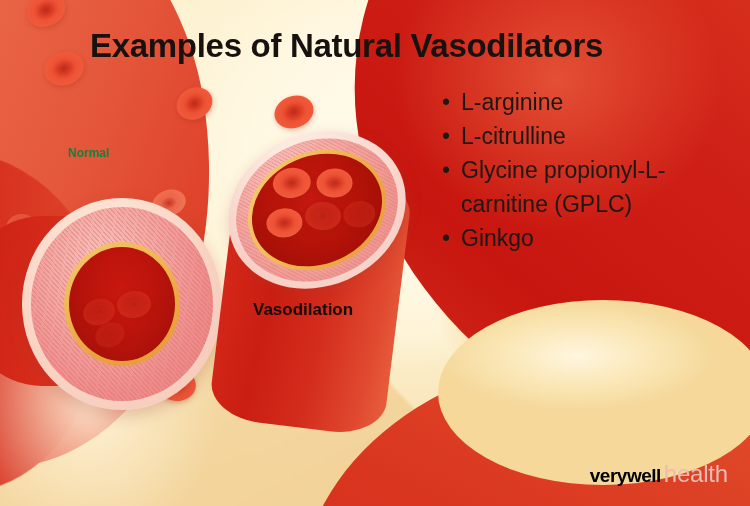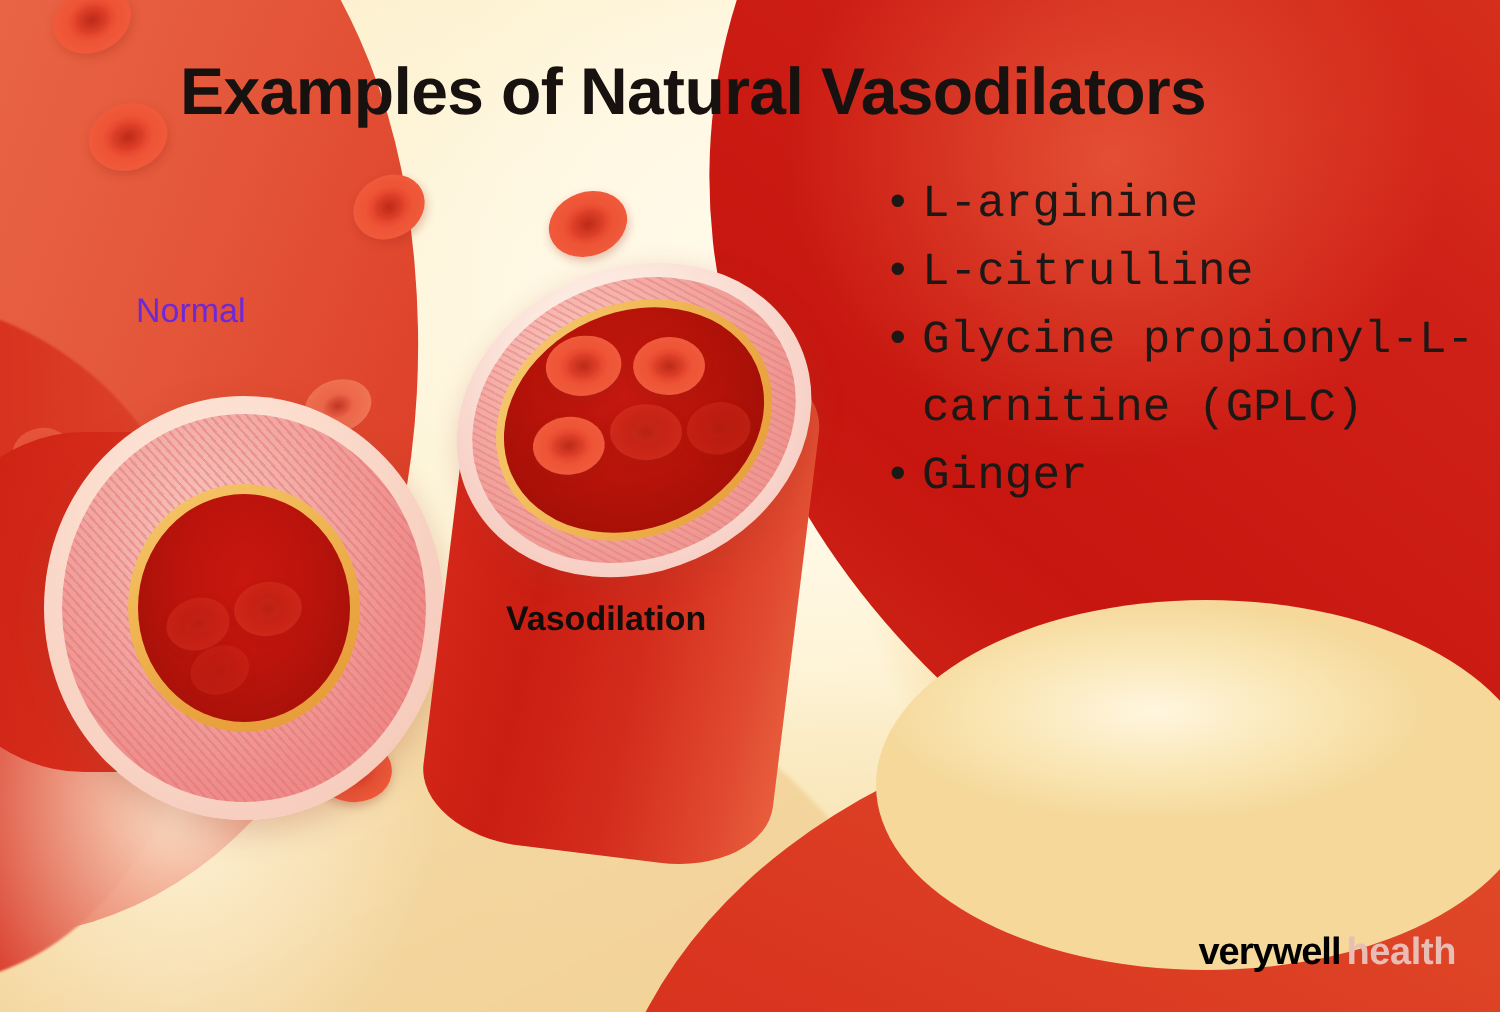--- a/index.html
+++ b/index.html
@@ -223,23 +223,23 @@
     left:90px; top:27px;
     font-size:33px;
     font-weight:bold;
     color:#17120F;
     letter-spacing:-.3px;
     white-space:nowrap;
   }
   .label-normal{
     position:absolute;
     left:68px; top:146px;
-    font-size:17px;
-    font-weight:normal;
-    color:#6d28d9;
+    font-size:12px;
+    font-weight:bold;
+    color:#15803d;
   }
   .label-vaso{
     position:absolute;
     left:253px; top:300px;
     font-size:17px;
     font-weight:bold;
     color:#120C0A;
   }
   .bullet-list{
     position:absolute;
@@ -247,21 +247,20 @@
     width:300px;
     list-style:none;
     margin:0; padding:0;
   }
   .bullet-list li{
     position:relative;
     padding-left:21px;
     font-size:23px;
     line-height:34px;
     color:#1C1815;
-    font-family:Liberation Mono, monospace;
   }
   .bullet-list li::before{
     content:"\2022";
     position:absolute;
     left:2px; top:0;
     font-size:23px;
     color:#1C1815;
   }
 
   
@@ -272,22 +271,22 @@
     align-items:baseline;
     gap:3px;
   }
   .logo-very{
     font-size:19px;
     font-weight:bold;
     color:#000000;
     letter-spacing:-.5px;
   }
   .logo-health{
-    font-size:19px;
-    font-weight:bold;
+    font-size:24px;
+    font-weight:normal;
     color:#E9BCB4;
     letter-spacing:-.2px;
   }
 </style>
 </head>
 <body>
 
 <div id="infographic">
 
   <div class="bg-base"></div>
@@ -340,21 +339,21 @@
   </div>
 
   <div class="title">Examples of Natural Vasodilators</div>
   <div class="label-normal">Normal</div>
   <div class="label-vaso">Vasodilation</div>
 
   <ul class="bullet-list">
     <li>L-arginine</li>
     <li>L-citrulline</li>
     <li>Glycine propionyl-L-carnitine (GPLC)</li>
-    <li>Ginger</li>
+    <li>Ginkgo</li>
   </ul>
 
   <div class="logo">
     <span class="logo-very">verywell</span>
     <span class="logo-health">health</span>
   </div>
 
 </div>
 
 </body></html>

